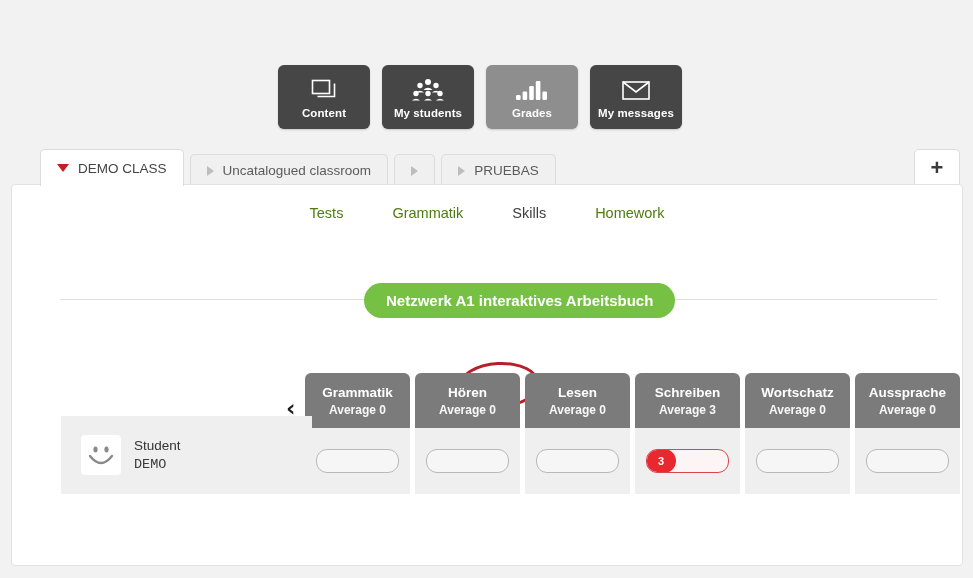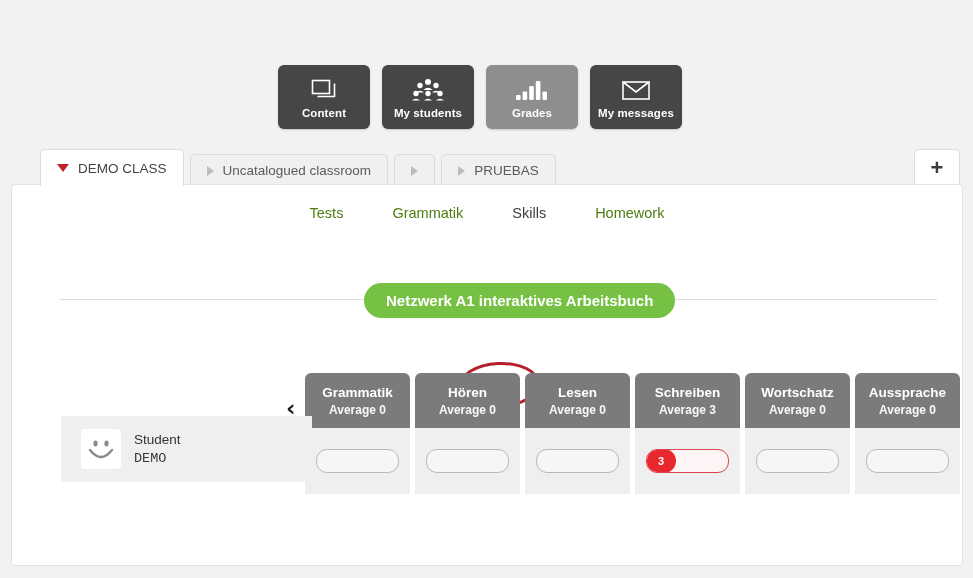--- a/index.html
+++ b/index.html
@@ -130,21 +130,21 @@
   .gradepill.scored{border-color:#d9454f;background:#fdf5f5;}
   .badge{
     position:absolute;left:-1px;top:-1px;height:24px;width:30px;
     background:#e8272f;border-radius:12px;
     display:flex;align-items:center;justify-content:center;
     color:#fff;font-size:11px;font-weight:bold;
   }
 
   
   .studentcell{
-    position:absolute;left:49px;top:176px;width:251px;height:66px;
+    position:absolute;left:49px;top:176px;width:251px;height:78px;
     margin-top:55px;background:#efefef;
     display:flex;align-items:center;gap:13px;padding-left:20px;box-sizing:border-box;
   }
   .smiley{width:40px;height:40px;background:#fff;border-radius:4px;flex:none;}
   .sname{font-size:13.5px;color:#333;line-height:19px;}
   .sname .n2{color:#3a3a3a;font-family:Liberation Mono, monospace;}
 </style>
 </head>
 <body>
 

